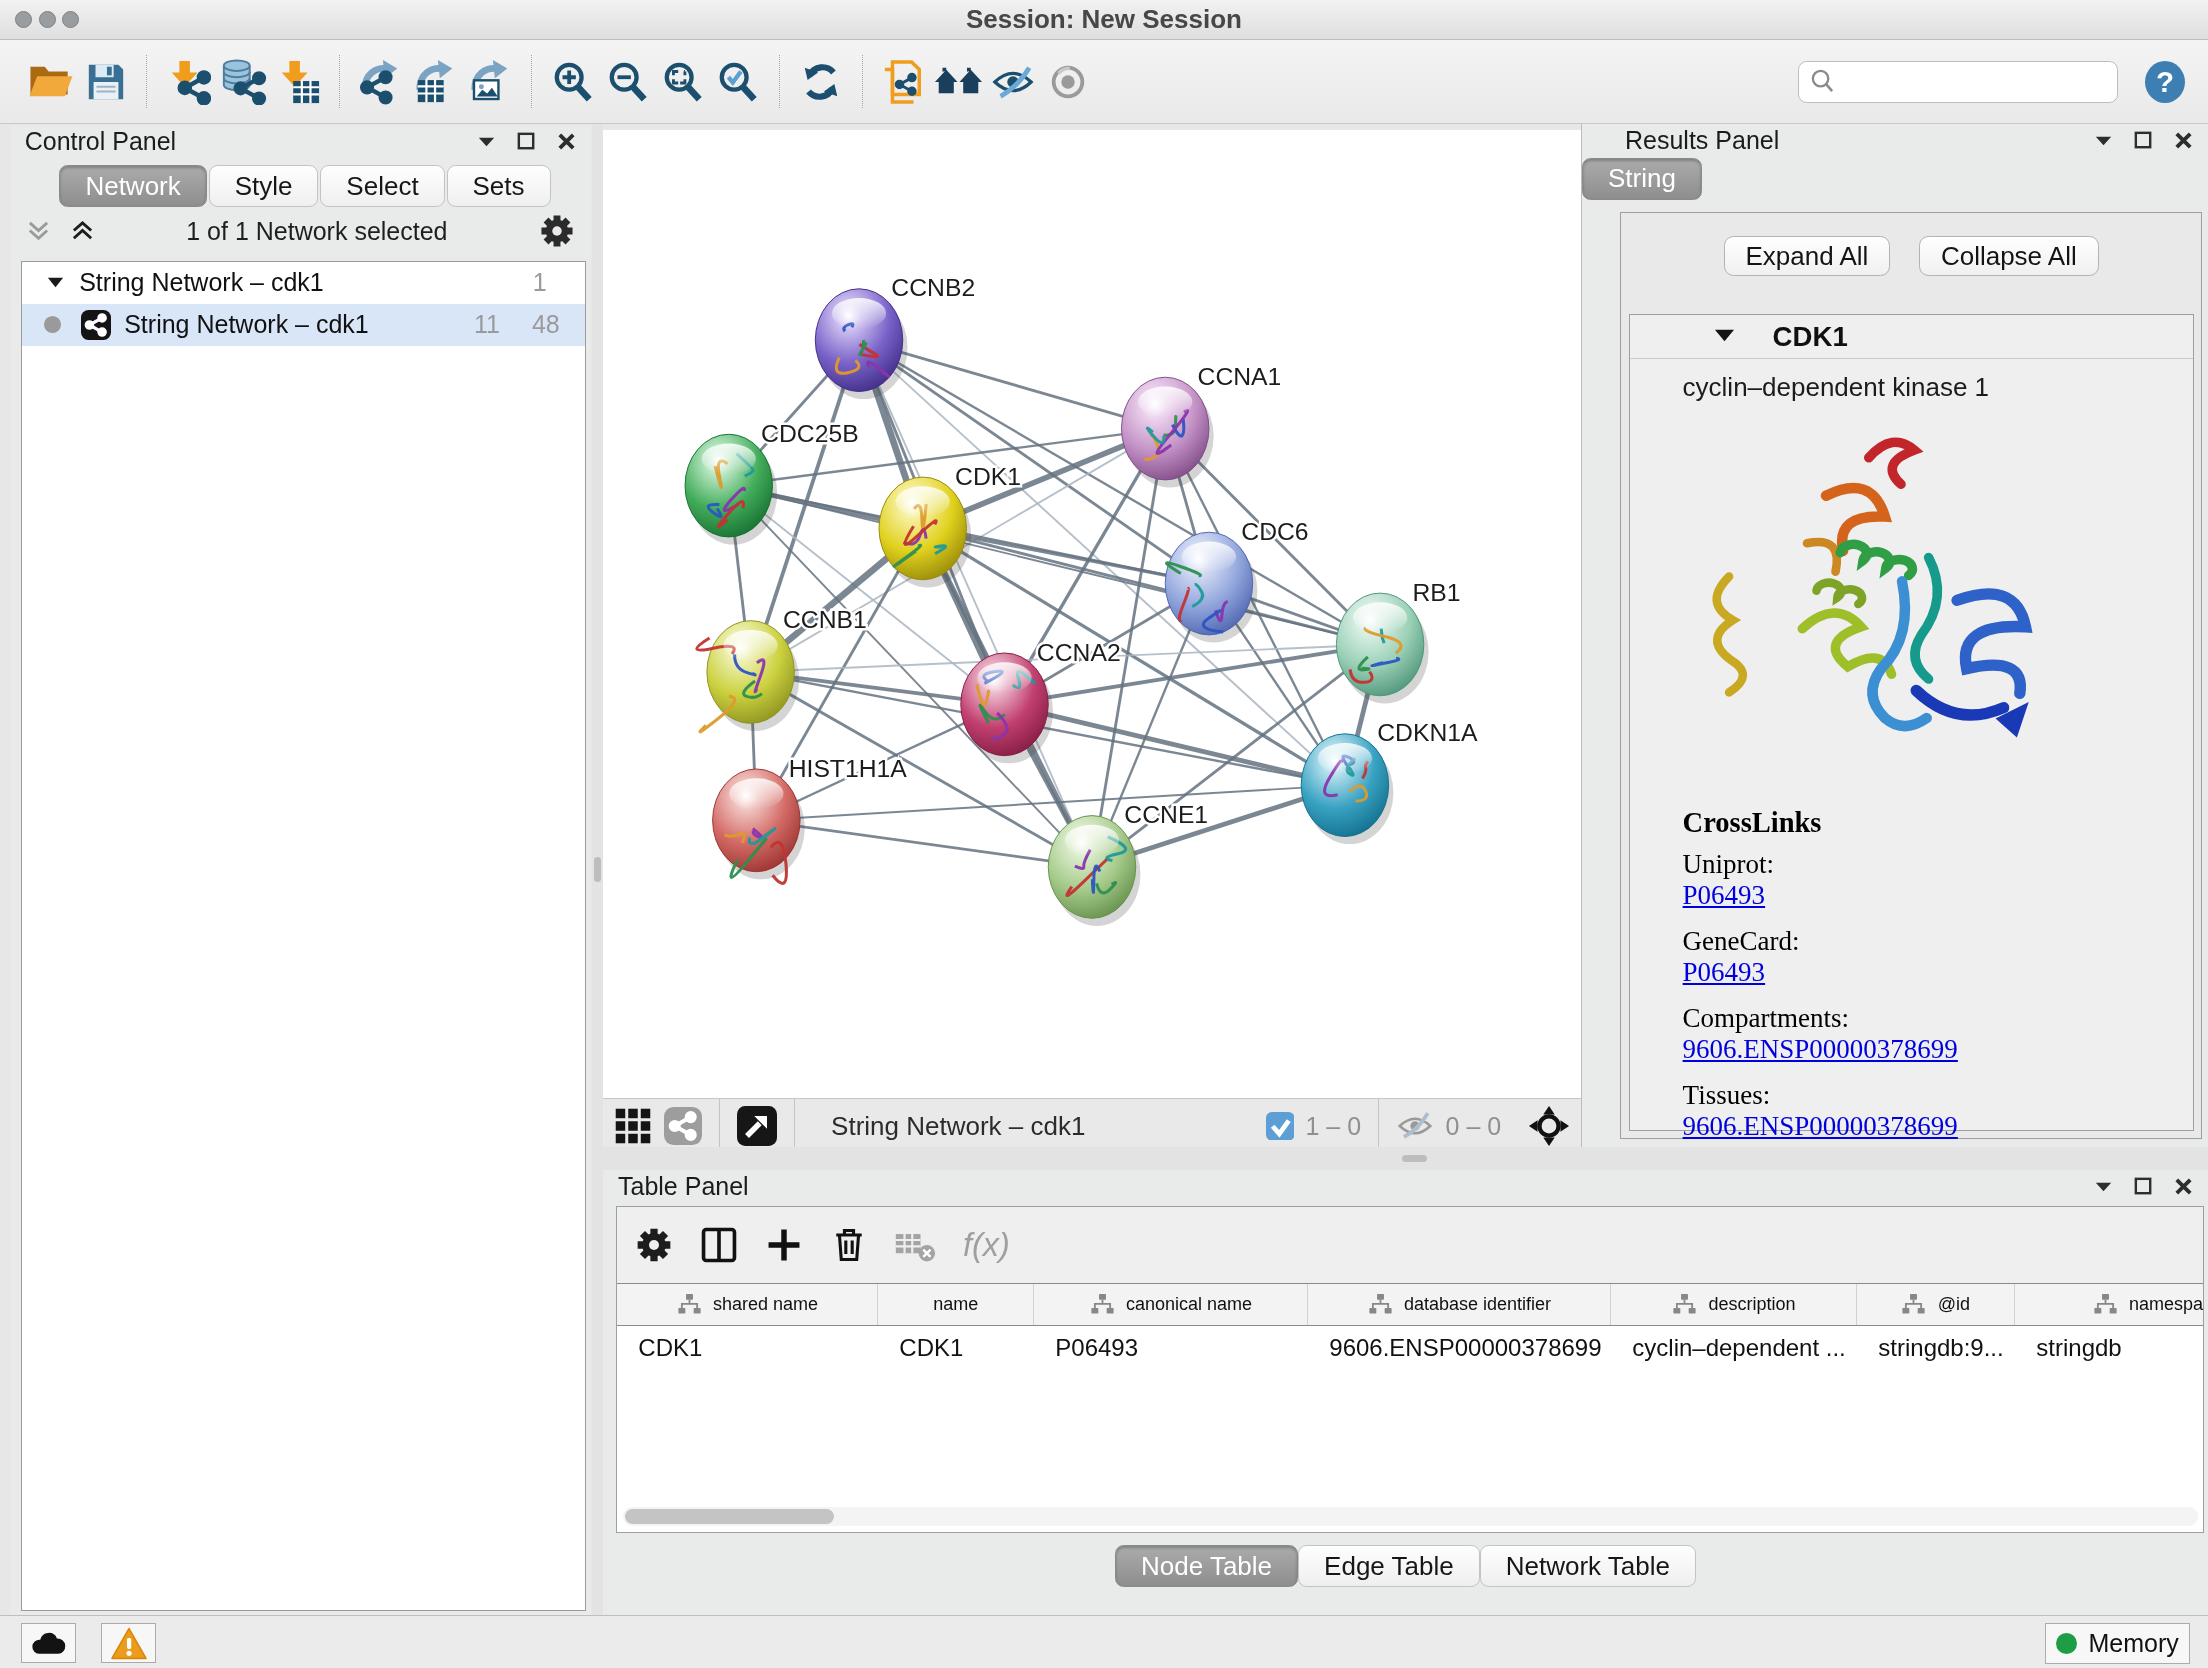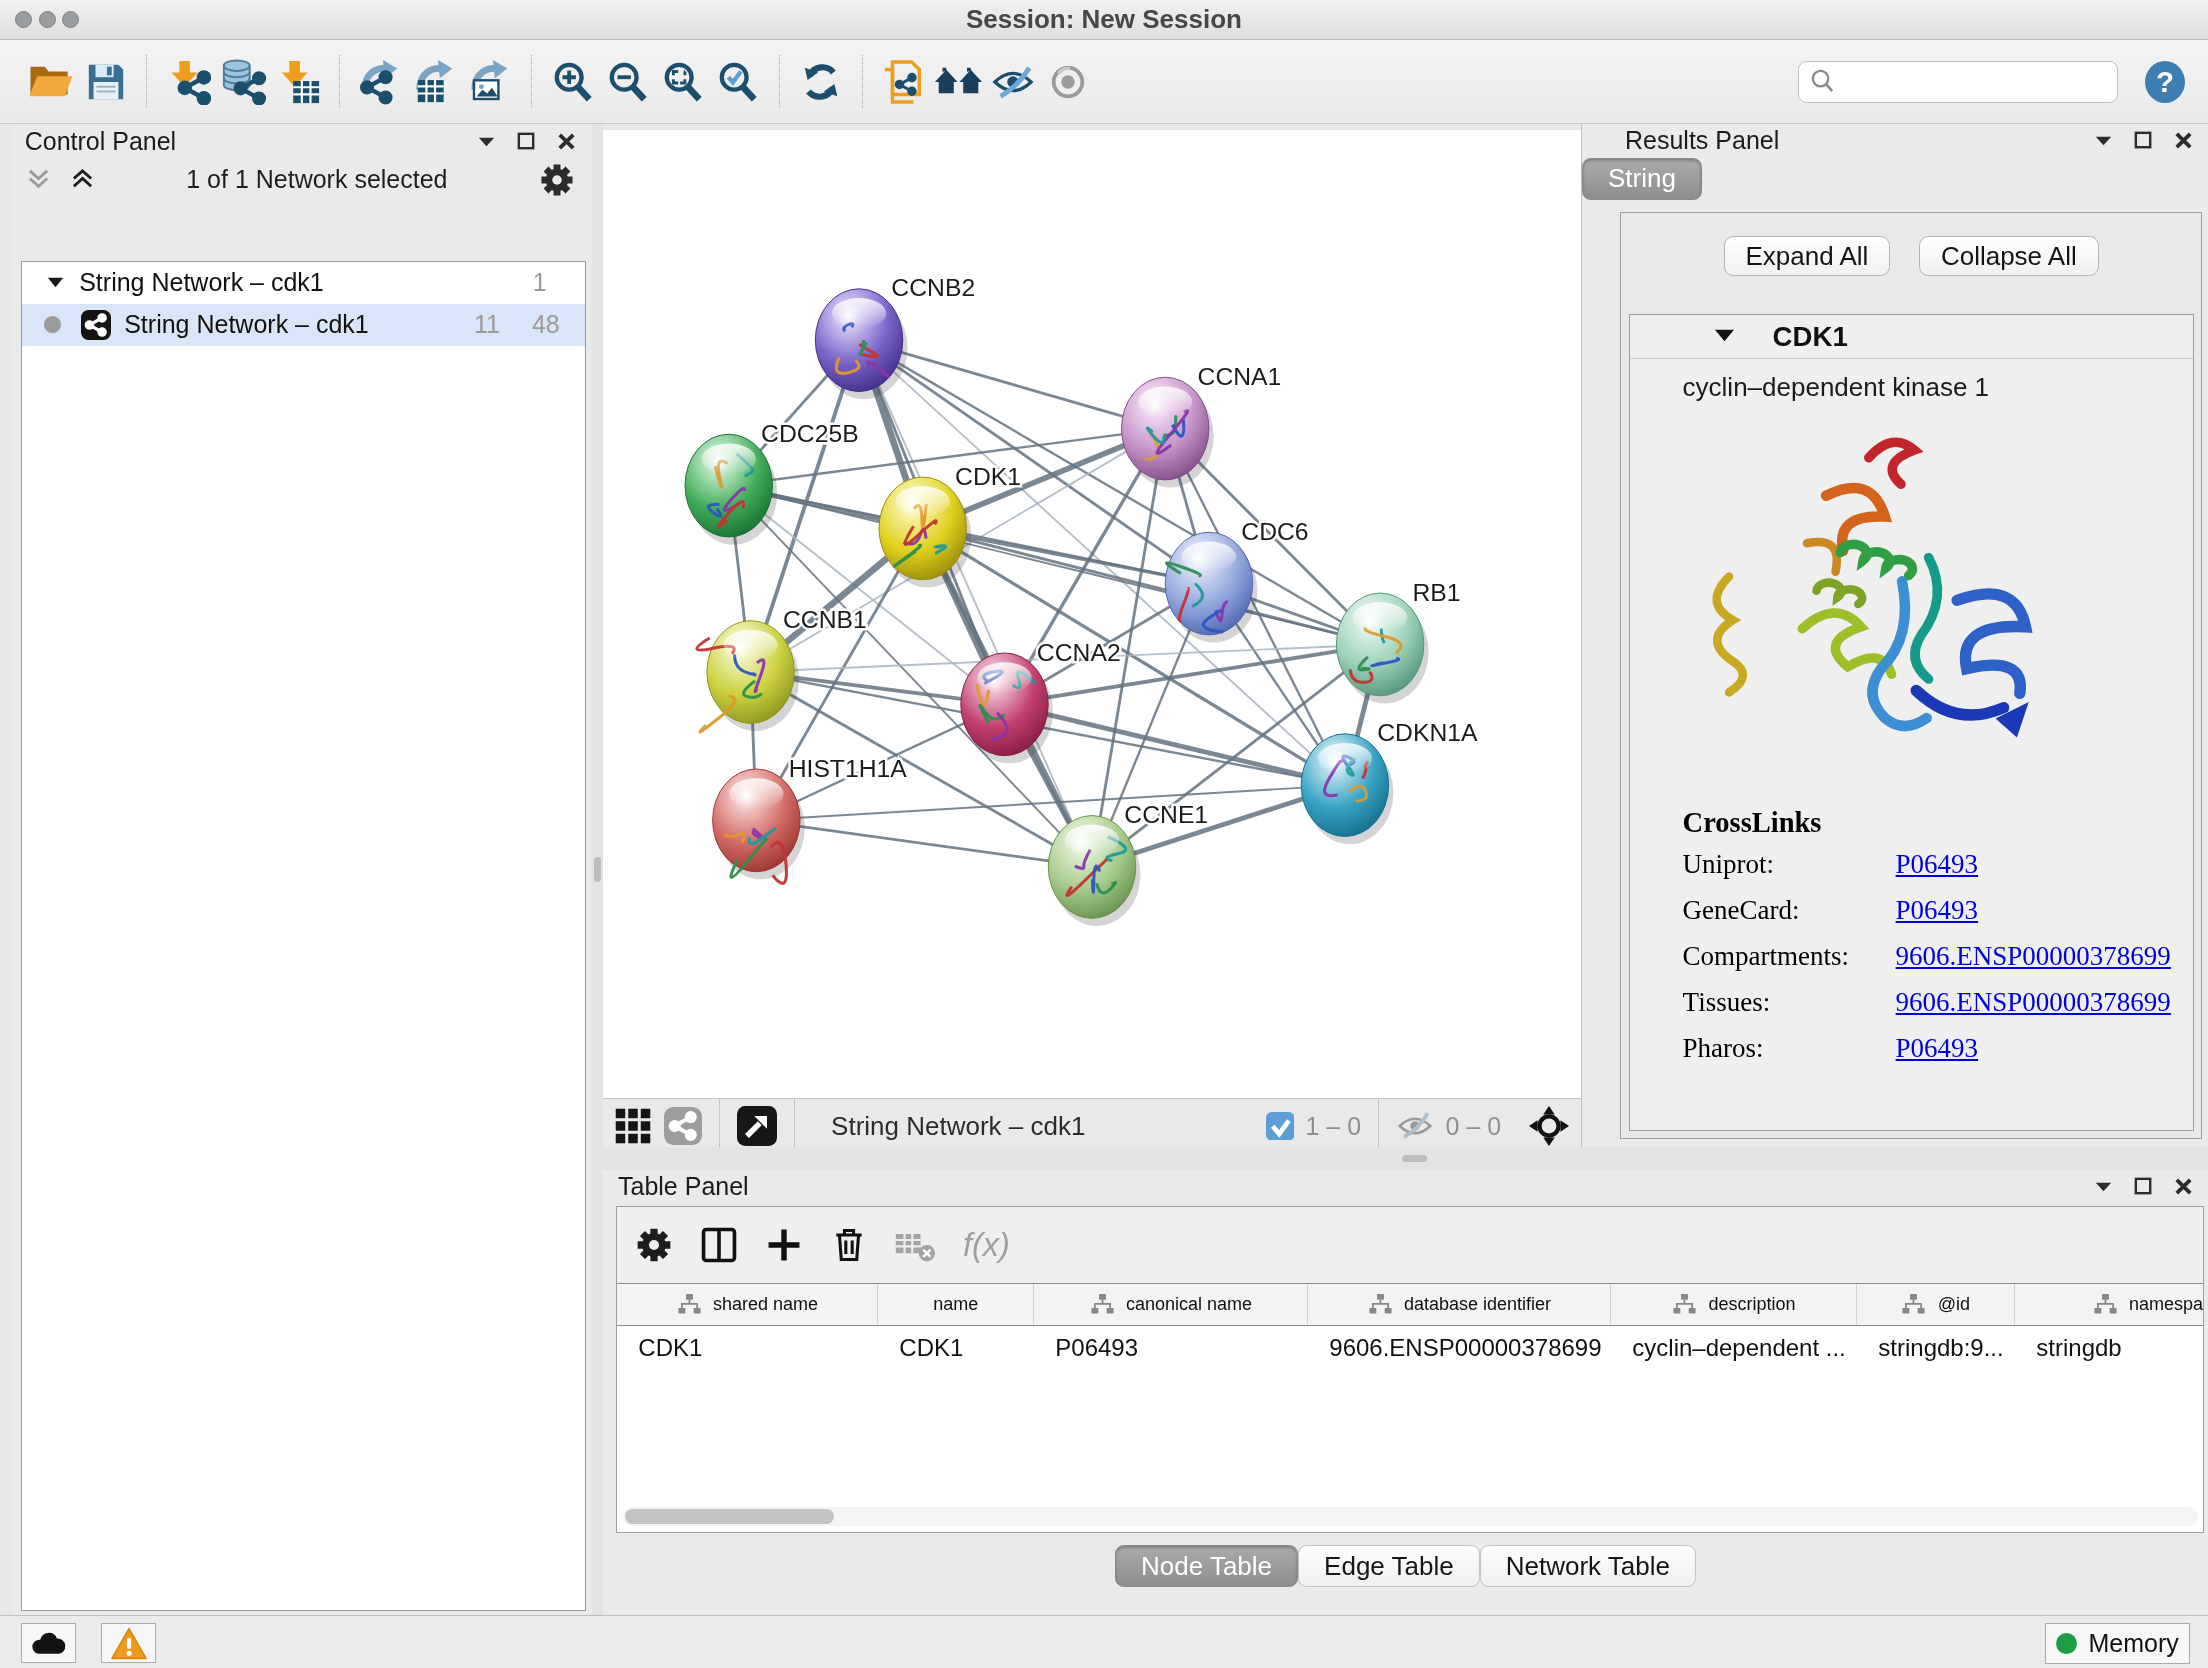--- a/index.html
+++ b/index.html
@@ -74,21 +74,21 @@
   .rp-btn { min-width:160px; height:40px; background:linear-gradient(#ffffff,#f0f0f0); border:1px solid #b3b3b3;
     border-radius:9.5px; font-size:26px; color:#141414; display:flex; align-items:center; justify-content:center;
     padding:0 21px; cursor:pointer; }
   .rp-inner { position:absolute; left:7.6px; right:7.6px; top:101px; bottom:7.6px; background:#efefef; border:1.9px solid #9e9e9e; }
   .rp-sec-head { height:44px; display:flex; align-items:center; gap:36px; padding-left:82px; border-bottom:1px solid #c9c9c9; }
   .rp-sec-title { font-size:27.6px; font-weight:bold; color:#101010; }
   .rp-desc { font-size:26px; color:#1c1c1c; padding:13.3px 0 5.7px 53px; }
   .rp-protein { margin:5.7px 0 0 44px; }
   .crosslinks { font-family:"Liberation Serif", serif; padding-left:53px; margin-top:9.5px; }
   .crosslinks h3 { font-size:28.5px; color:#000; margin-bottom:9.5px; }
-  .cl-row { display:flex; font-size:27px; margin-bottom:15px; }
+  .cl-row { display:flex; font-size:27px; margin-bottom:15px;flex-direction:column; }
   .cl-label { width:213px; color:#000; }
   .cl-value { color:#0000de; text-decoration:underline; cursor:pointer; }
 
   
   .table-panel { position:absolute; left:603px; right:0; top:1046px; bottom:0; background:#e9eaea; }
   .tp-box { position:absolute; left:13.3px; right:3.8px; top:36px; height:327px; background:#fff; border:1.9px solid #9e9e9e; }
   .tp-toolbar { height:76px; background:#efefef; display:flex; align-items:center; gap:25px; padding-left:17px;text-align:right; }
   .tp-table { position:absolute; left:0; right:0; top:76px; bottom:0; overflow:hidden; }
   .tp-header { display:grid; height:43px; background:#f3f3f3; border-top:1px solid #8b8b8b; border-bottom:1px solid #8b8b8b; }
   .th-cell { display:flex; align-items:center; justify-content:center; gap:11.4px; font-size:18px; color:#111;
@@ -316,20 +316,26 @@
               <rect x="4" y="4" width="15" height="15" fill="none" stroke="#2d2d2d" stroke-width="2.5"></rect>
             </svg>
           </span>
         <span>
             <svg width="23" height="23" viewBox="0 0 24 24">
               <path d="M5 5l14 14M19 5L5 19" stroke="#2d2d2d" stroke-width="4"></path>
             </svg>
           </span>
       </span>
     </div>
+    <div class="cp-tabs" id="cp-tabs">
+        <div class="tab active">Network</div>
+        <div class="tab">Style</div>
+        <div class="tab">Select</div>
+        <div class="tab">Sets</div>
+      </div>
     <div class="cp-selrow">
       <span class="icon-btn">
           <svg width="25" height="23" viewBox="0 0 26 24">
             <g stroke="#9a9a9a" stroke-width="3" fill="none">
               <path d="M4 3l9 8 9-8"></path>
               <path d="M4 11l9 8 9-8"></path>
             </g>
           </svg>
         </span>
       <span class="icon-btn">

